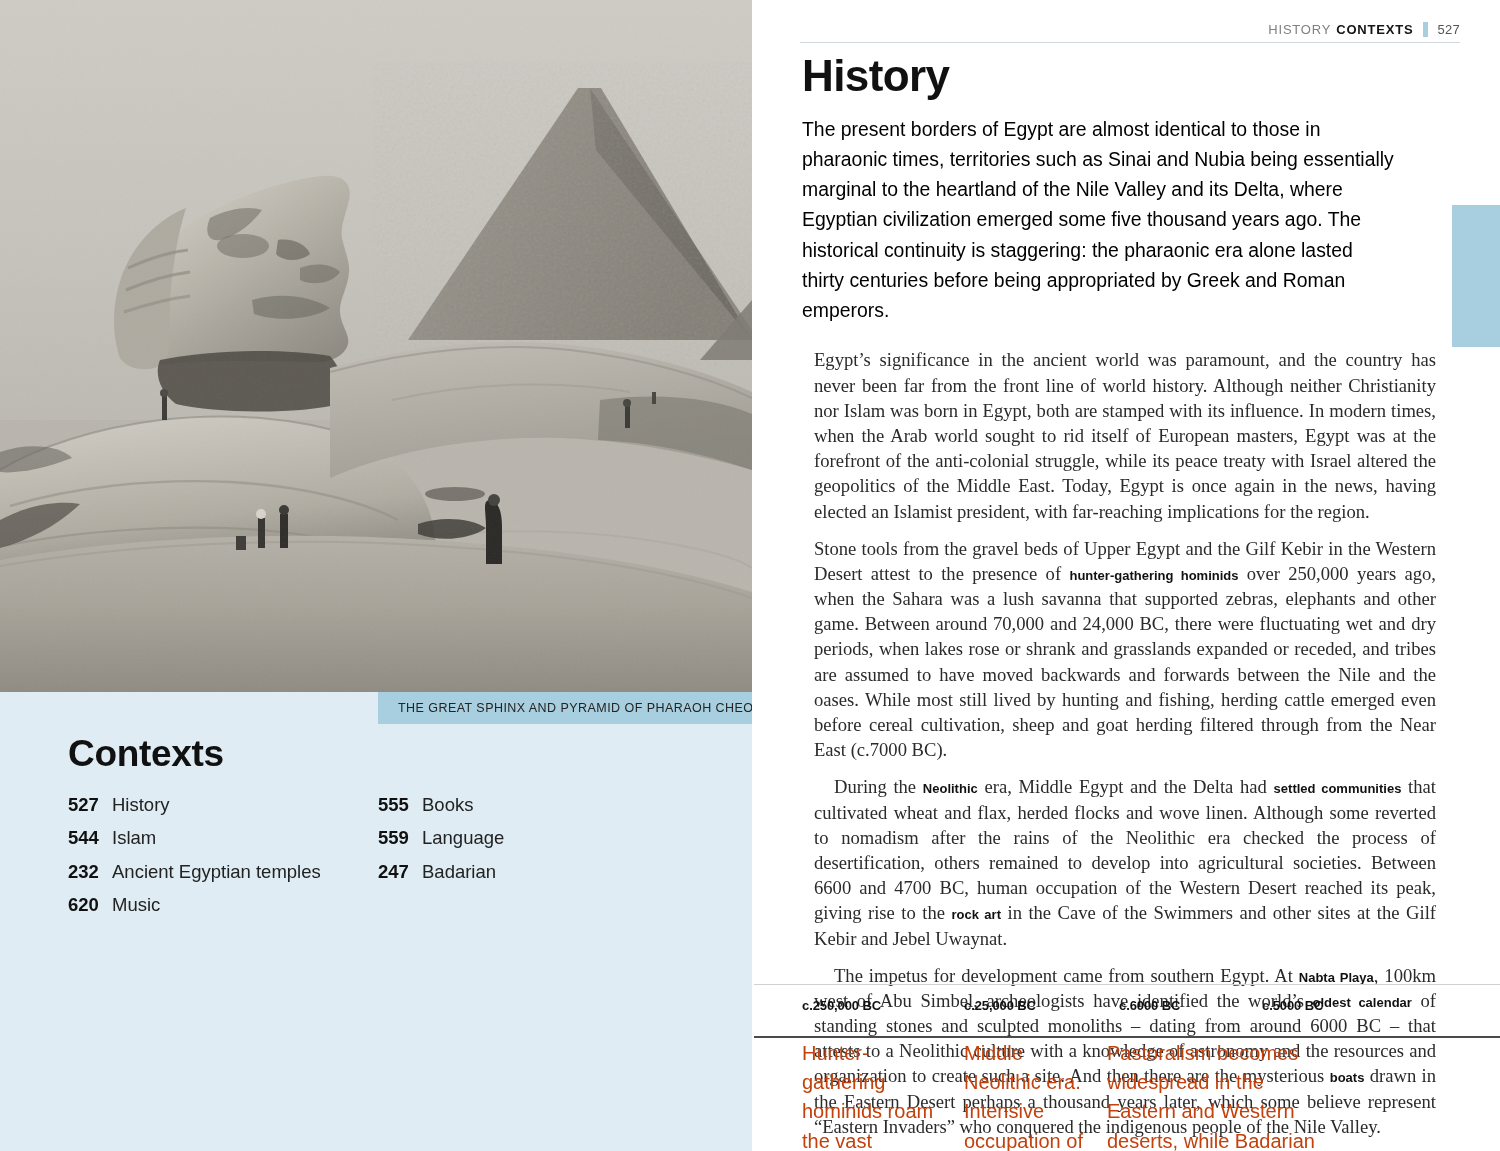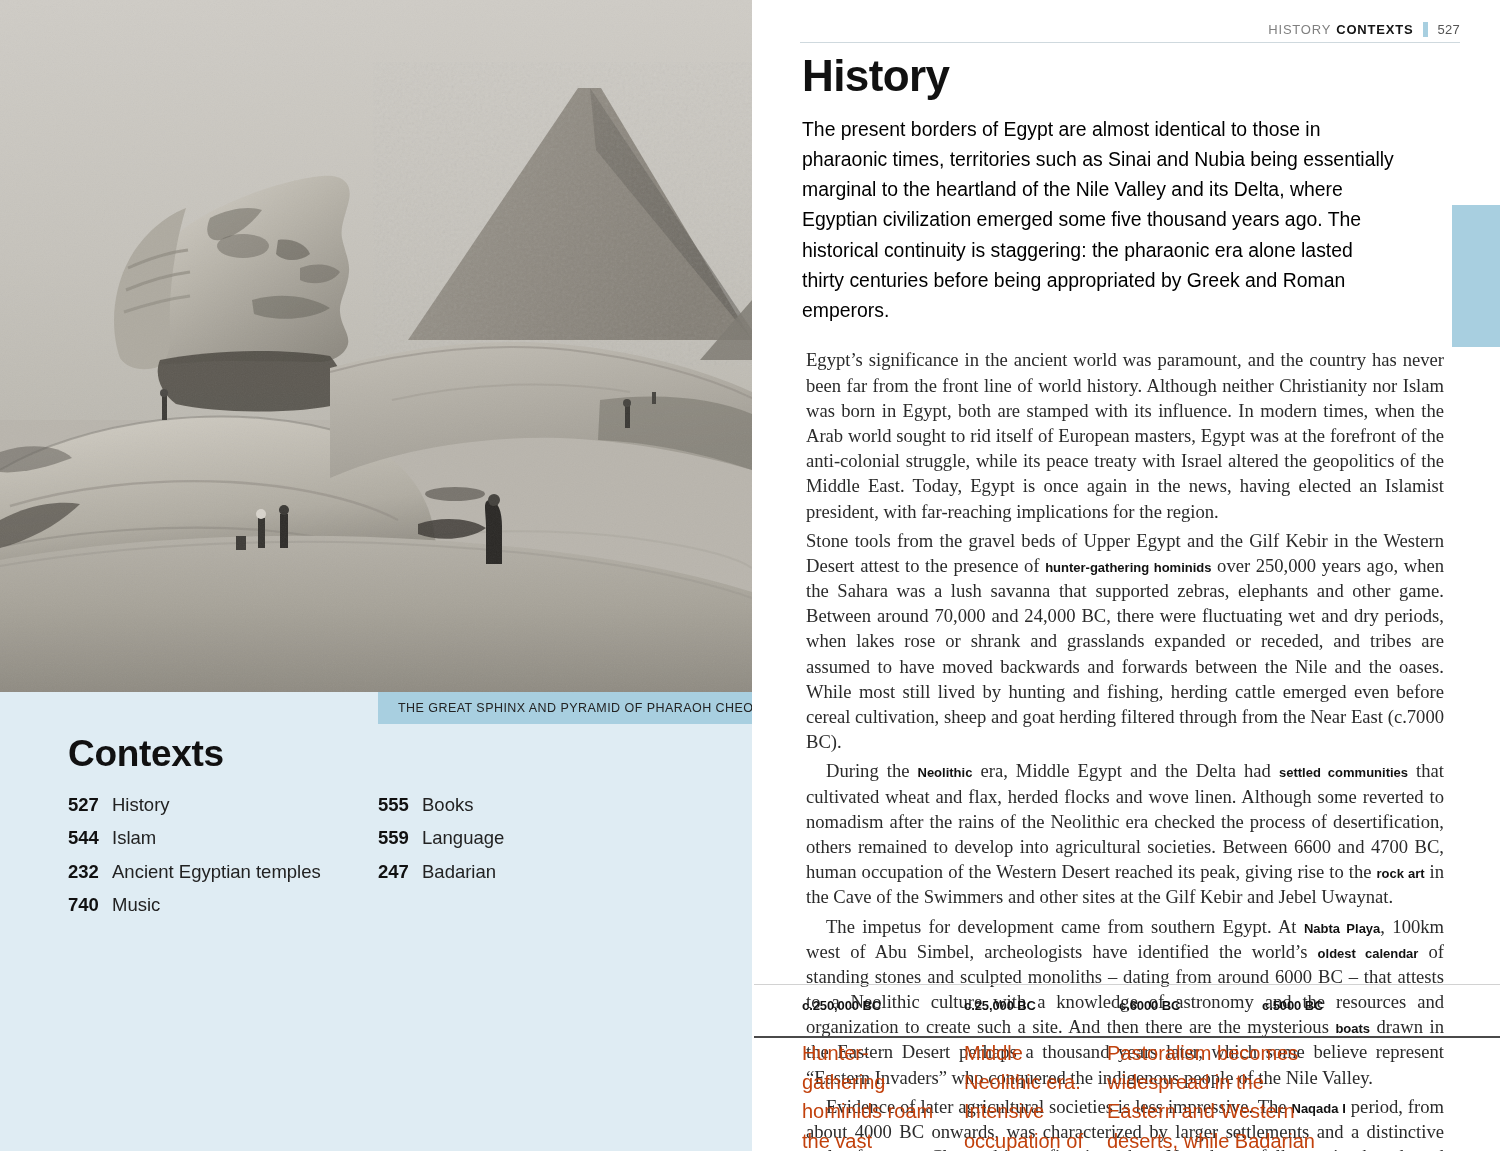--- a/index.html
+++ b/index.html
@@ -171,21 +171,21 @@
     font-weight: 400;
     margin: 0 0 22px 0;
     max-width: 598px;
   }
 
   .body-serif {
     font-family: "Liberation Serif", serif;
     font-size: 18.6px;
     line-height: 1.355;
     color: #2b2b2b;
-    margin: 4px;
+    margin: 12px;
     text-align: justify;
   }
   .body-serif.indent { text-indent: 20px; }
   .body-serif b, .body-serif .kw {
     font-family: "Liberation Sans", sans-serif;
     font-weight: bold;
     font-size: 13px;
     color: #111111;
   }
 
@@ -401,21 +401,21 @@
         </div>
         <div class="toc-item">
           <span class="toc-num">544</span>
           <span class="toc-label">Islam</span>
         </div>
         <div class="toc-item">
           <span class="toc-num">232</span>
           <span class="toc-label">Ancient Egyptian temples</span>
         </div>
         <div class="toc-item">
-          <span class="toc-num">740</span>
+          <span class="toc-num">620</span>
           <span class="toc-label">Music</span>
         </div>
       </div>
       <div class="toc-col">
         <div class="toc-item">
           <span class="toc-num">555</span>
           <span class="toc-label">Books</span>
         </div>
         <div class="toc-item">
           <span class="toc-num">559</span>

